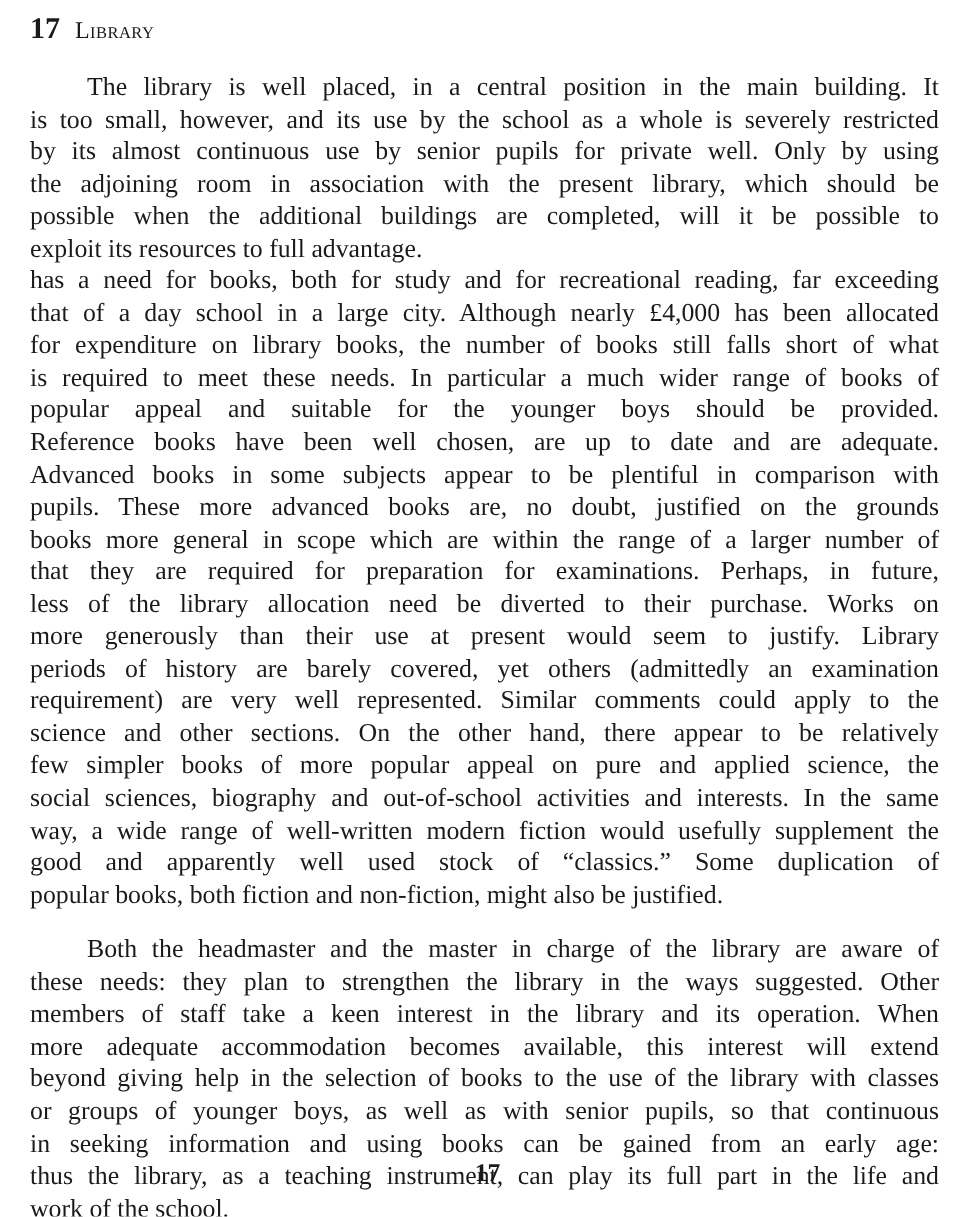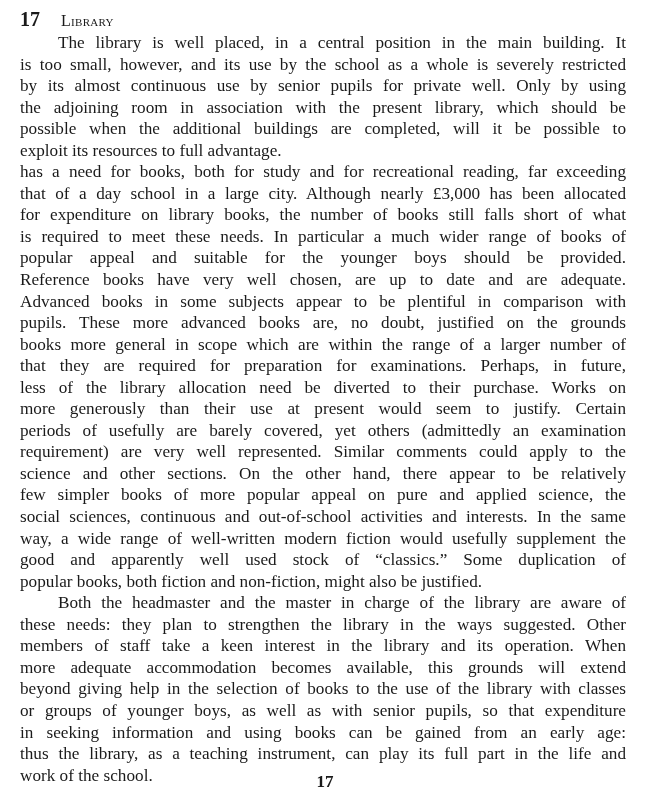--- a/index.html
+++ b/index.html
@@ -4,28 +4,28 @@
 <style>
   html, body { margin: 0; padding: 0; background: #ffffff; }
   body { width: 650px; height: 811px; overflow: hidden; position: relative; }
   .page {
     position: absolute; left: 20px; top: 6px; width: 606px;
     font-family: "Liberation Serif", "DejaVu Serif", serif;
     color: #1a1a1a; font-size: 17.2px;
   }
   .heading { height: 26px; line-height: 26px; }
   .sec-num { font-weight: bold; font-size: 20px; margin-right: 10px; }
-  .sec-title { font-variant: small-caps; font-size: 16px; letter-spacing: 0.3px; margin-left: 11px; }
+  .sec-title { font-variant: small-caps; font-size: 16px; letter-spacing: 0.3px; }
   .para { margin: 0; }
   .line {
     display: block; height: 21.55px; line-height: 21.55px;
     text-align: justify; text-align-last: justify; white-space: nowrap;
   }
   .line.last { text-align-last: left; }
-  .line.indent { padding-left: 38px; }
+  .line.indent { padding-left: 38px; margin-top: 15px; }
   .folio {
     position: absolute; left: 0; width: 650px; top: 772px;
     text-align: center; font-family: "Liberation Serif", serif;
     font-weight: bold; font-size: 17px; color: #1a1a1a;
   }
 </style>
 </head>
 <body>
 
 <div class="page">
@@ -36,47 +36,47 @@
       <div class="para">
         <span class="line indent">The library is well placed, in a central position in the main building.  It</span>
         <span class="line">is too small, however, and its use by the school as a whole is severely restricted</span>
         <span class="line">by its almost continuous use by senior pupils for private well.  Only by using</span>
         <span class="line">the adjoining room in association with the present library, which should be</span>
         <span class="line">possible when the additional buildings are completed, will it be possible to</span>
         <span class="line last">exploit its resources to full advantage.</span>
       </div>
       <div class="para">
         <span class="line">has a need for books, both for study and for recreational reading, far exceeding</span>
-        <span class="line">that of a day school in a large city.  Although nearly £3,000 has been allocated</span>
+        <span class="line">that of a day school in a large city.  Although nearly £4,000 has been allocated</span>
         <span class="line">for expenditure on library books, the number of books still falls short of what</span>
         <span class="line">is required to meet these needs.  In particular a much wider range of books of</span>
         <span class="line">popular appeal and suitable for the younger boys should be provided.</span>
-        <span class="line">Reference books have very well chosen, are up to date and are adequate.</span>
+        <span class="line">Reference books have been well chosen, are up to date and are adequate.</span>
         <span class="line">Advanced books in some subjects appear to be plentiful in comparison with</span>
         <span class="line">pupils.  These more advanced books are, no doubt, justified on the grounds</span>
         <span class="line">books more general in scope which are within the range of a larger number of</span>
         <span class="line">that they are required for preparation for examinations.  Perhaps, in future,</span>
         <span class="line">less of the library allocation need be diverted to their purchase.  Works on</span>
-        <span class="line">more generously than their use at present would seem to justify.  Certain</span>
-        <span class="line">periods of usefully are barely covered, yet others (admittedly an examination</span>
+        <span class="line">more generously than their use at present would seem to justify.  Library</span>
+        <span class="line">periods of history are barely covered, yet others (admittedly an examination</span>
         <span class="line">requirement) are very well represented.  Similar comments could apply to the</span>
         <span class="line">science and other sections.  On the other hand, there appear to be relatively</span>
         <span class="line">few simpler books of more popular appeal on pure and applied science, the</span>
-        <span class="line">social sciences, continuous and out-of-school activities and interests.  In the same</span>
+        <span class="line">social sciences, biography and out-of-school activities and interests.  In the same</span>
         <span class="line">way, a wide range of well-written modern fiction would usefully supplement the</span>
         <span class="line">good and apparently well used stock of “classics.”  Some duplication of</span>
         <span class="line last">popular books, both fiction and non-fiction, might also be justified.</span>
       </div>
       <div class="para">
         <span class="line indent">Both the headmaster and the master in charge of the library are aware of</span>
         <span class="line">these needs:  they plan to strengthen the library in the ways suggested.  Other</span>
         <span class="line">members of staff take a keen interest in the library and its operation.  When</span>
-        <span class="line">more adequate accommodation becomes available, this grounds will extend</span>
+        <span class="line">more adequate accommodation becomes available, this interest will extend</span>
         <span class="line">beyond giving help in the selection of books to the use of the library with classes</span>
-        <span class="line">or groups of younger boys, as well as with senior pupils, so that expenditure</span>
+        <span class="line">or groups of younger boys, as well as with senior pupils, so that continuous</span>
         <span class="line">in seeking information and using books can be gained from an early age:</span>
         <span class="line">thus the library, as a teaching instrument, can play its full part in the life and</span>
         <span class="line last">work of the school.</span>
       </div>
     </div>
 </div>
 
 <div class="folio">17</div>
 
 </body></html>

